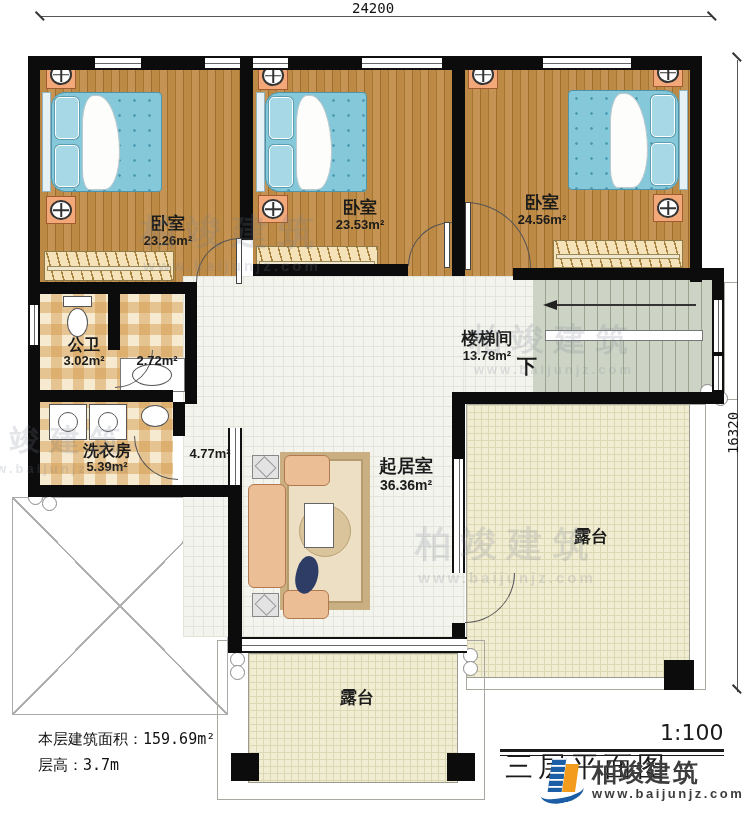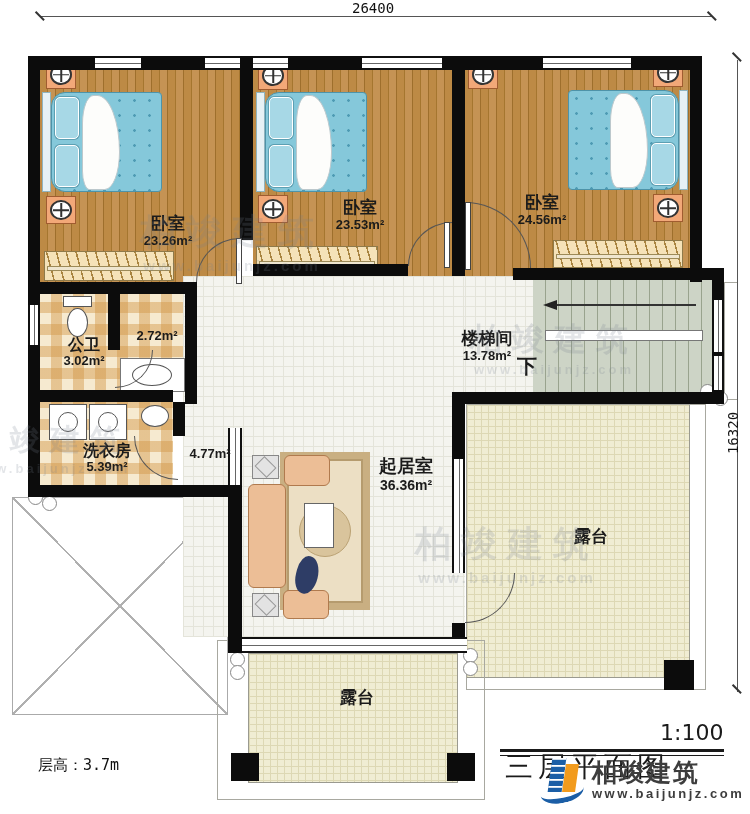--- a/index.html
+++ b/index.html
@@ -82,21 +82,21 @@
   .person{position:absolute;background:#2e3d66;border-radius:45% 55% 50% 50%;z-index:11;}
 </style>
 </head>
 <body>
 
 <div id="plan">
 
   <div class="dimline" style="left:40px;top:16px;width:672px;height:1px;"></div>
   <div class="tick" style="left:34px;top:15px;"></div>
   <div class="tick" style="left:706px;top:15px;"></div>
-  <div class="dim" style="left:352px;top:0px;">26400</div>
+  <div class="dim" style="left:352px;top:0px;">24200</div>
   <div class="dimline" style="left:737px;top:60px;width:1px;height:632px;"></div>
   <div class="tick" style="left:731px;top:56px;"></div>
   <div class="tick" style="left:731px;top:688px;"></div>
   <div class="dim" style="left:712px;top:425px;transform:rotate(-90deg);transform-origin:center;">16320</div>
 
   <div class="roofx" style="left:12px;top:497px;width:216px;height:218px;"></div>
   <div class="thin" style="left:217px;top:640px;width:268px;height:160px;"></div>
   <div class="thin" style="left:466px;top:404px;width:240px;height:286px;"></div>
   <div class="thin" style="left:724px;top:282px;width:14px;height:118px;"></div>
 
@@ -245,21 +245,21 @@
     <span class="ar">23.53m²</span>
   </div>
   <div class="lbl" style="left:542px;top:193px;">
     <span class="nm">卧室</span>
     <span class="ar">24.56m²</span>
   </div>
   <div class="lbl" style="left:84px;top:336px;">
     <span class="nm" style="font-size:16px;">公卫</span>
     <span class="ar">3.02m²</span>
   </div>
-  <div class="lbl" style="left:157px;top:329px;">
+  <div class="lbl" style="left:157px;top:354px;">
     <span class="ar">2.72m²</span>
   </div>
   <div class="lbl" style="left:107px;top:442px;">
     <span class="nm" style="font-size:16px;">洗衣房</span>
     <span class="ar">5.39m²</span>
   </div>
   <div class="lbl" style="left:210px;top:447px;">
     <span class="ar">4.77m²</span>
   </div>
   <div class="lbl" style="left:487px;top:329px;">
@@ -290,20 +290,23 @@
   </div>
   <div class="wm" style="left:415px;top:520px;">
     <span class="big">柏竣建筑</span>
     <span class="url">www.baijunjz.com</span>
   </div>
   <div class="wm" style="left:-30px;top:420px;">
     <span class="big" style="font-size:30px;">柏竣建筑</span>
     <span class="url" style="font-size:13px;">www.baijunjz.com</span>
   </div>
 
+  <div class="info" style="left:38px;top:730px;">
+    <span>本层建筑面积：</span><span style="font-family:'DejaVu Sans Mono',monospace;">159.69m²</span>
+  </div>
   <div class="info" style="left:38px;top:756px;">
     <span>层高：</span><span style="font-family:'DejaVu Sans Mono',monospace;">3.7m</span>
   </div>
 
   <div class="title-cn" style="left:505px;top:714px;margin-top:34px;">三层平面图</div>
   <div class="title-scale" style="left:660px;top:720px;">1:100</div>
   <div class="rule" style="left:500px;top:749px;width:224px;height:3px;"></div>
   <div class="rule" style="left:500px;top:755px;width:224px;height:1px;"></div>
 
   <div class="abs" style="left:540px;top:756px;width:46px;height:44px;z-index:45;">

